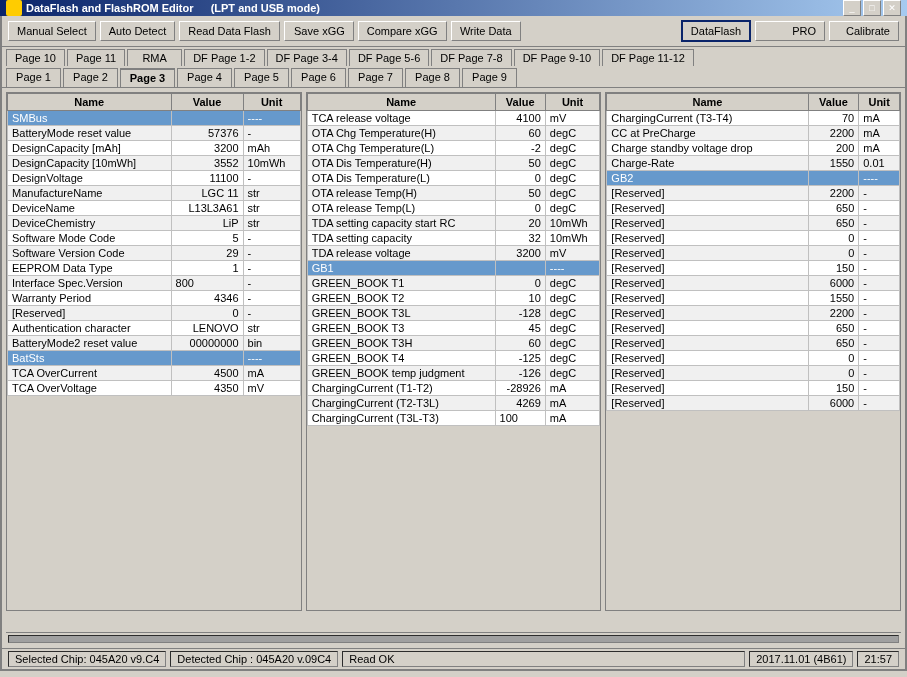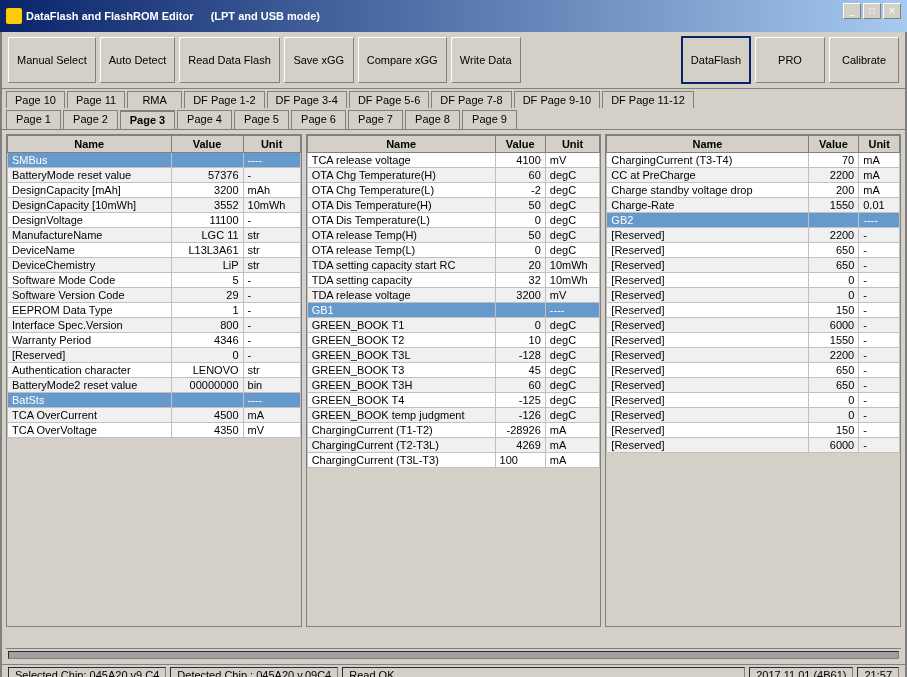--- a/index.html
+++ b/index.html
@@ -9,22 +9,23 @@
       background: #d4d0c8;
       width: 907px;
       height: 677px;
       overflow: hidden;
     }
     .title-bar {
       background: linear-gradient(to right, #0a246a, #a6caf0);
       color: white;
       padding: 3px 6px;
       display: flex;
+      align-items: center;
       justify-content: space-between;
-      height: 32px;
+      height: 16px;
     }
     .title-bar-text {
       font-weight: bold;
       font-size: 11px;
       display: flex;
       align-items: center;
       gap: 4px;
     }
     .title-bar-icon {
       width: 16px;
@@ -63,25 +64,25 @@
       padding: 4px 6px;
       gap: 4px;
       background: #d4d0c8;
       border-bottom: 1px solid #808080;
     }
     .toolbar-btn {
       background: #d4d0c8;
       border: 1px solid #808080;
       border-top-color: #fff;
       border-left-color: #fff;
-      padding: 16px 8px;
+      padding: 3px 8px;
       font-size: 11px;
       cursor: pointer;
       min-width: 70px;
-      text-align: center;
+      text-align: right;
     }
     .toolbar-btn.active {
       background: #d4d0c8;
       border: 2px solid #0a246a;
     }
     .tab-row {
       display: flex;
       padding: 2px 4px 0 4px;
       gap: 2px;
       background: #d4d0c8;
@@ -294,21 +295,21 @@
                 <td style="text-align: right;">29</td>
                 <td>-</td>
               </tr>
               <tr>
                 <td>EEPROM Data Type</td>
                 <td style="text-align: right;">1</td>
                 <td>-</td>
               </tr>
               <tr>
                 <td>Interface Spec.Version</td>
-                <td style="text-align: right;">800</td>
+                <td style="">800</td>
                 <td>-</td>
               </tr>
               <tr>
                 <td>Warranty Period</td>
                 <td style="text-align: right;">4346</td>
                 <td>-</td>
               </tr>
               <tr>
                 <td>[Reserved]</td>
                 <td style="text-align: right;">0</td>

